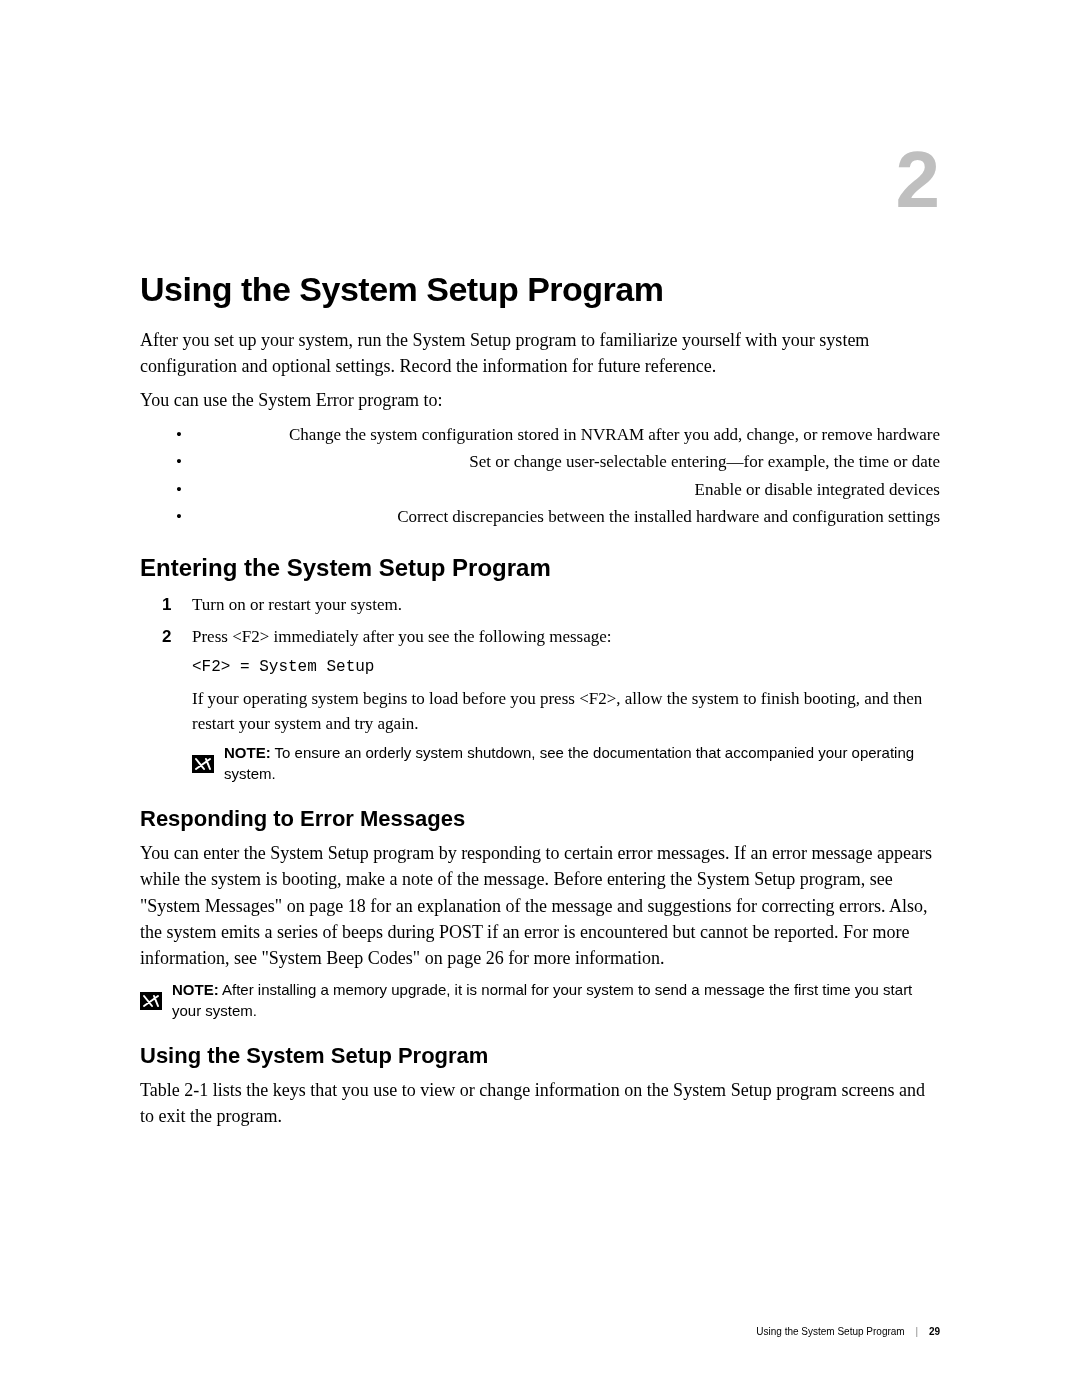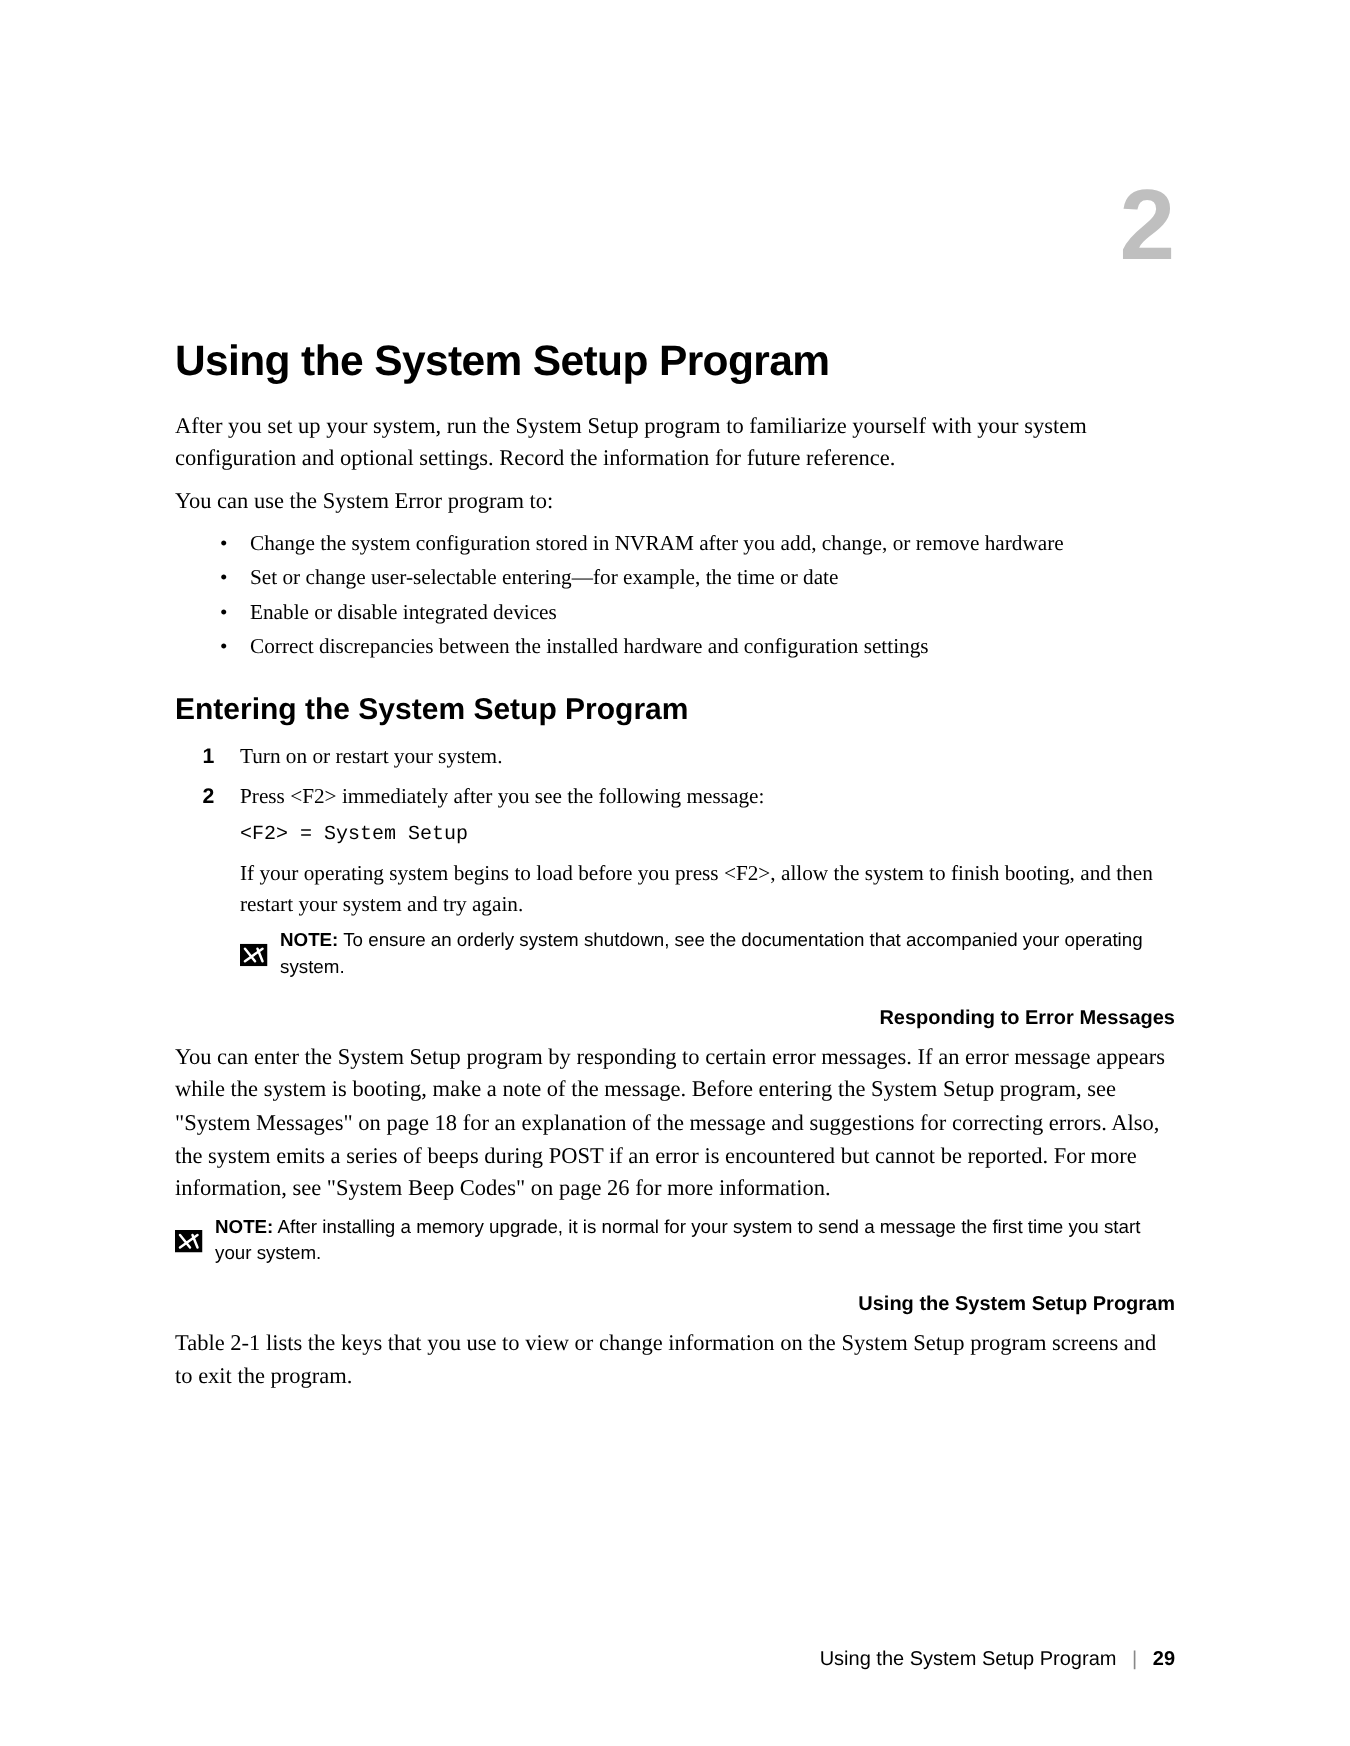--- a/index.html
+++ b/index.html
@@ -37,20 +37,21 @@
   }
   .body-text {
     font-size: 18px;
     line-height: 1.45;
     margin: 0 0 8px 0;
   }
   ul.bullets {
     list-style: none;
     padding: 0;
     margin: 6px 0 16px 0;
+    text-align: right;
   }
   ul.bullets li {
     position: relative;
     padding-left: 38px;
     font-size: 17px;
     line-height: 1.6;
     margin-left: 22px;
   }
   ul.bullets li::before {
     content: "•";
@@ -115,31 +116,30 @@
     font-family: Arial, Helvetica, sans-serif;
     font-size: 15px;
     line-height: 1.4;
   }
   .note-label {
     font-weight: 700;
   }
   .h3 {
     font-family: "Helvetica Neue", Arial, sans-serif;
     font-weight: 800;
-    font-size: 16px;
+    font-size: 22px;
     margin-top: 22px;
     margin-bottom: 8px;
-    text-align: right;
   }
   .footer {
     position: absolute;
     bottom: 60px;
     right: 140px;
     font-family: Arial, Helvetica, sans-serif;
-    font-size: 16px;
+    font-size: 10px;
     color: #000;
   }
   .footer .sep {
     color: #888;
     margin: 0 8px;
   }
   .footer .pagenum {
     font-weight: 700;
   }
 </style>

